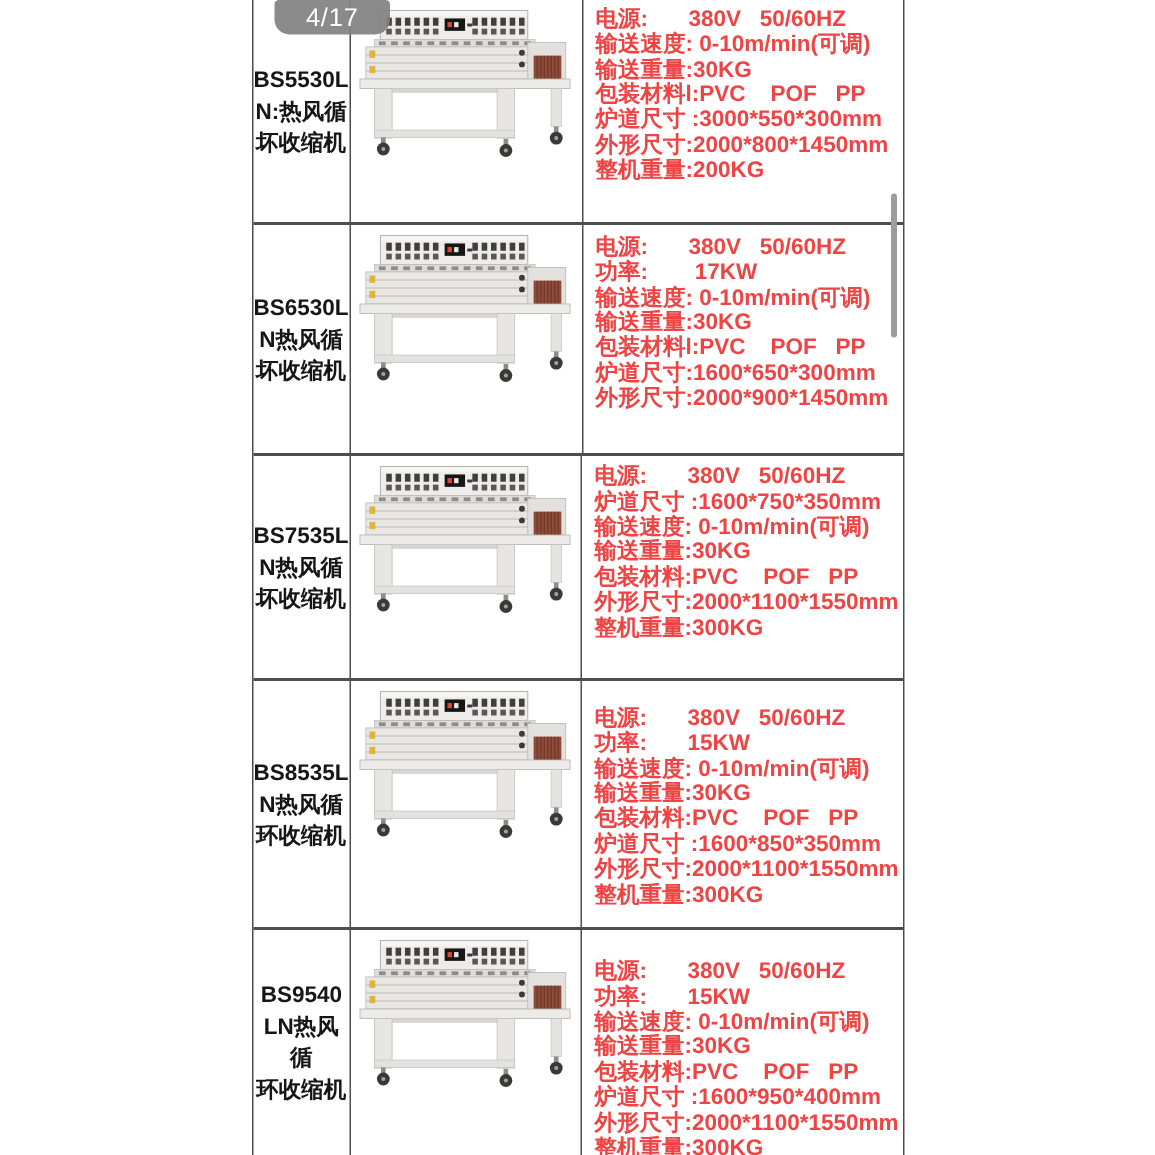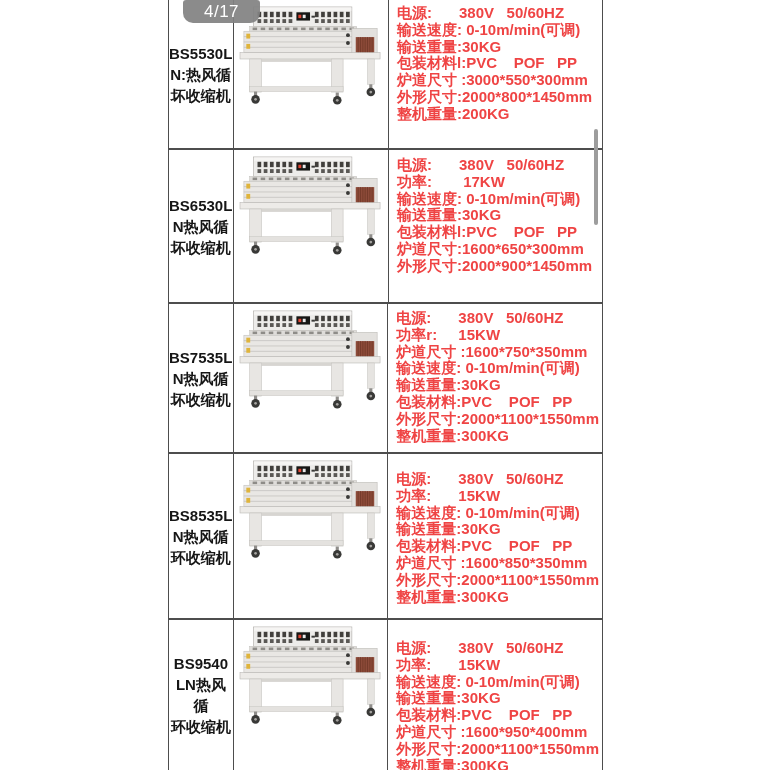--- a/index.html
+++ b/index.html
@@ -188,21 +188,20 @@
           </div>
     </div>
     <div class="image-cell">
       <svg class="machine" width="146" height="107" viewBox="0 0 150 110">
         <use href="#machine-art"></use>
       </svg>
     </div>
     <div class="spec-cell">
       <div class="spec-list">
             <div class="spec-line"><span class="spec-label">电源:</span><span class="spec-value">380V   50/60HZ</span></div>
-            <div class="spec-line"><span class="spec-label">功率r:</span><span class="spec-value">15KW</span></div>
             <div class="spec-line"><span class="spec-label">炉道尺寸 :</span><span class="spec-value">1600*750*350mm</span></div>
             <div class="spec-line"><span class="spec-label">输送速度:</span><span class="spec-value"> 0-10m/min(可调)</span></div>
             <div class="spec-line"><span class="spec-label">输送重量:</span><span class="spec-value">30KG</span></div>
             <div class="spec-line"><span class="spec-label">包装材料:</span><span class="spec-value">PVC    POF   PP</span></div>
             <div class="spec-line"><span class="spec-label">外形尺寸:</span><span class="spec-value">2000*1100*1550mm</span></div>
             <div class="spec-line"><span class="spec-label">整机重量:</span><span class="spec-value">300KG</span></div>
           </div>
     </div>
   </div>
       <div class="prod-row">

